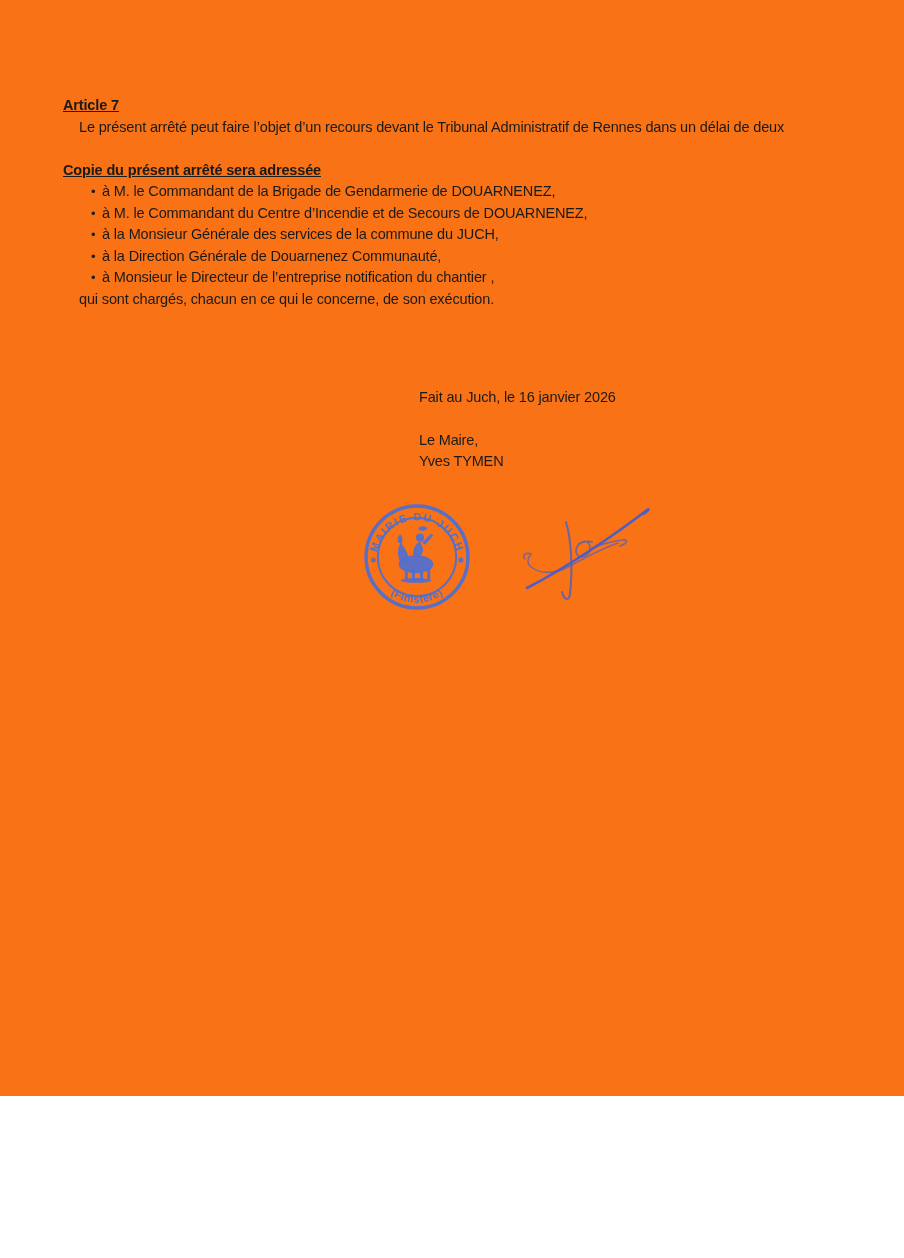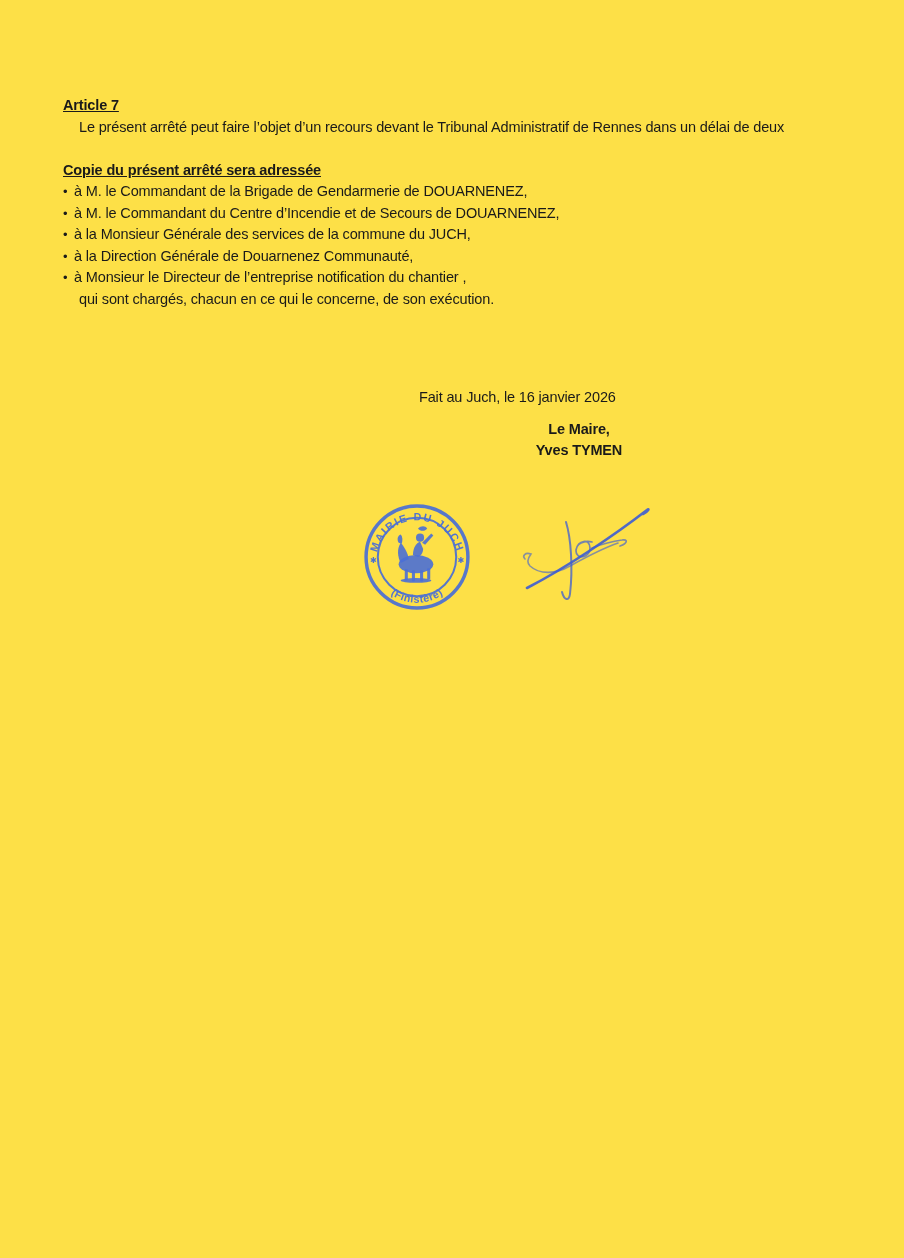--- a/index.html
+++ b/index.html
@@ -1,20 +1,20 @@
 <!DOCTYPE html>
 <html><head>
 <meta charset="utf-8">
 <style>
   html, body { margin: 0; padding: 0; background: #ffffff; }
   .page {
     position: relative;
     width: 904px;
-    height: 1258px;
-    background: #fde047;
+    height: 1096px;
+    background: #f97316;
     overflow: hidden;
     font-family: "Liberation Sans", "DejaVu Sans", sans-serif;
     color: #1a1a1a;
     font-size: 14.5px;
     letter-spacing: -0.15px;
     line-height: 21.5px;
   }
   .content-left {
     position: absolute;
     left: 63px;
@@ -29,37 +29,37 @@
   .line { white-space: nowrap; margin-left: 16px; }
   .spacer-line { height: 21.5px; }
   ul.bullet-list {
     list-style: none;
     margin: 0;
     padding: 0;
   }
   ul.bullet-list li {
     white-space: nowrap;
     line-height: 21.5px;
+    margin-left: 28px;
   }
   .bullet-glyph {
     display: inline-block;
     width: 11px;
     font-size: 13px;
   }
   .sign-block {
     position: absolute;
     left: 419px;
     top: 387px;
     width: 320px;
   }
   .date-line { white-space: nowrap; }
   .signer {
-    margin-top: 10px;
-    font-weight: bold;
-    text-align: center;
+    margin-top: 21px;
+    font-weight: normal;
   }
   .signer div { white-space: nowrap; }
   .stamp {
     position: absolute;
     left: 362px;
     top: 502px;
     width: 110px;
     height: 110px;
   }
   .signature {

